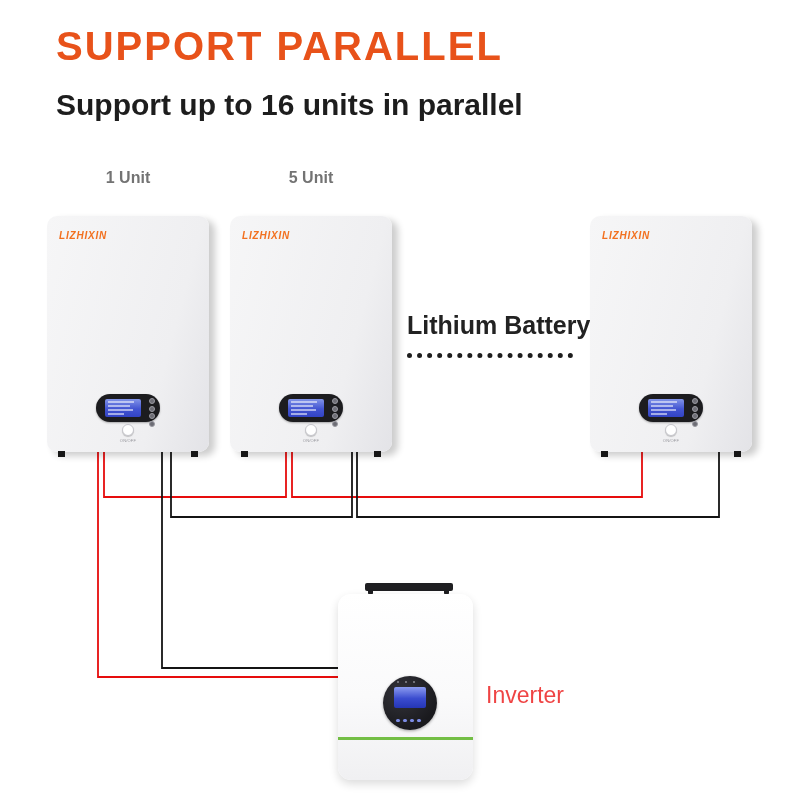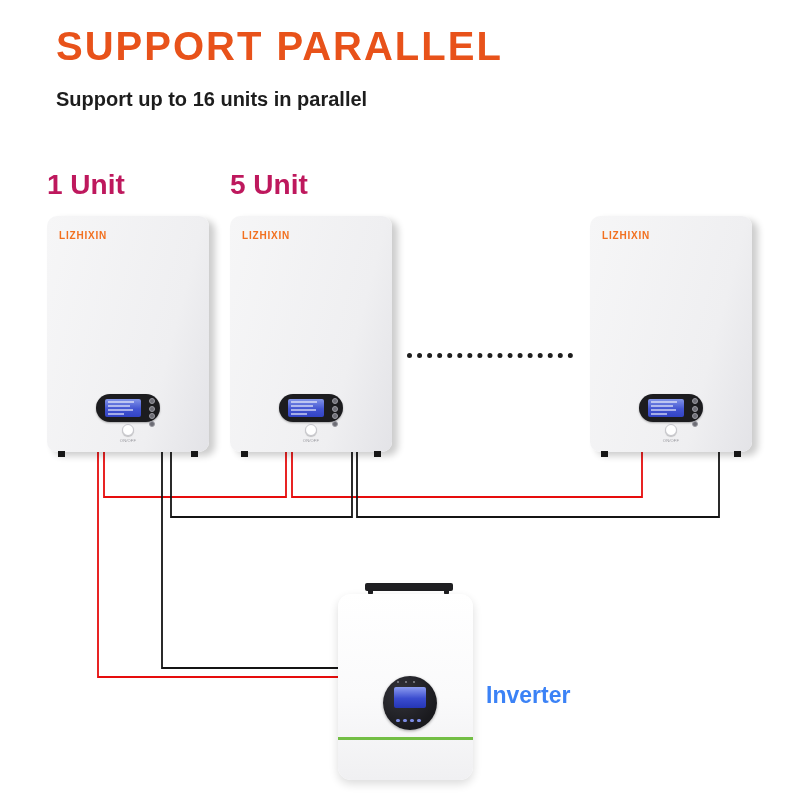--- a/index.html
+++ b/index.html
@@ -9,48 +9,48 @@
   }
 
   
   .page-title {
     position:absolute; left:56px; top:24px;
     font-size:40px; font-weight:800; letter-spacing:2px;
     color:#E8521A; white-space:nowrap;
   }
   .page-subtitle {
     position:absolute; left:56px; top:88px;
-    font-size:20px; font-weight:700; letter-spacing:0px;
+    font-size:30px; font-weight:700; letter-spacing:0px;
     color:#1d1d1d; white-space:nowrap;
   }
 
   
   .unit-label {
-    position:absolute; top:169px; width:162px; text-align:left;
-    font-size:28px; font-weight:700; color:#be185d; white-space:nowrap;
+    position:absolute; top:169px; width:162px; text-align:center;
+    font-size:16px; font-weight:700; color:#737373; white-space:nowrap;
   }
   .unit-label.u1 { left:47px; }
   .unit-label.u2 { left:230px; }
   .unit-label.u3 { left:590px; }
 
   
   .battery {
     position:absolute; top:216px; width:162px; height:236px;
     background:linear-gradient(105deg,#f6f6f7 0%,#efeff1 70%,#e3e3e7 100%);
     border-radius:10px;
     box-shadow:6px 4px 7px rgba(0,0,0,0.20);
     z-index:2;
   }
   .battery.b1 { left:47px; }
   .battery.b2 { left:230px; }
   .battery.b3 { left:590px; }
 
   .brand {
     position:absolute; left:12px; top:14px;
-    font-size:10px; font-weight:700; 
+    font-size:10px; font-weight:700; font-style:italic;
     letter-spacing:0.8px; color:#F2701F; white-space:nowrap;
   }
 
   .panel {
     position:absolute; left:50%; transform:translateX(-50%); top:178px;
     width:64px; height:28px; background:#1c1c1f; border-radius:14px;
     box-shadow:0 1px 2px rgba(0,0,0,0.3);
   }
   .lcd {
     position:absolute; left:9px; top:5px; width:36px; height:18px;
@@ -127,21 +127,21 @@
     position:absolute; left:11px; top:11px; width:32px; height:21px;
     background:linear-gradient(180deg,#8c9cf0 0%,#3a4ccf 55%,#2536b7 100%);
     border-radius:2px;
   }
   .inv-leds { position:absolute; left:14px; top:5px; display:flex; gap:6px; }
   .inv-leds b { width:2px; height:2px; border-radius:50%; background:#8a8a92; }
   .inv-btns { position:absolute; left:13px; bottom:8px; display:flex; gap:3.5px; }
   .inv-btns b { width:3.5px; height:3.5px; border-radius:50%; background:#7c8ce4; }
   .inverter-label {
     position:absolute; left:486px; top:682px;
-    font-size:23px; font-weight:700; color:#3b82f6; white-space:nowrap;
+    font-size:23px; font-weight:400; color:#ef4444; white-space:nowrap;
   }
 </style>
 </head>
 <body>
 
 <div id="canvas">
 
   <div class="page-title">SUPPORT PARALLEL</div>
   <div class="page-subtitle">Support up to 16 units in parallel</div>
 
@@ -216,20 +216,21 @@
           <b></b>
           <b></b>
         </div>
     </div>
     <div class="onoff-btn"></div>
     <div class="onoff-label">ON/OFF</div>
     <div class="foot fl"></div>
     <div class="foot fr"></div>
   </div>
 
+  <div class="lithium-label">Lithium Battery</div>
   <div class="dotted-line"></div>
 
   <div class="inverter">
     <div class="inv-bracket"></div>
     <div class="inv-hook hl"></div>
     <div class="inv-hook hr"></div>
     <div class="inv-body">
       <div class="inv-green"></div>
       <div class="inv-display">
         <div class="inv-leds">

